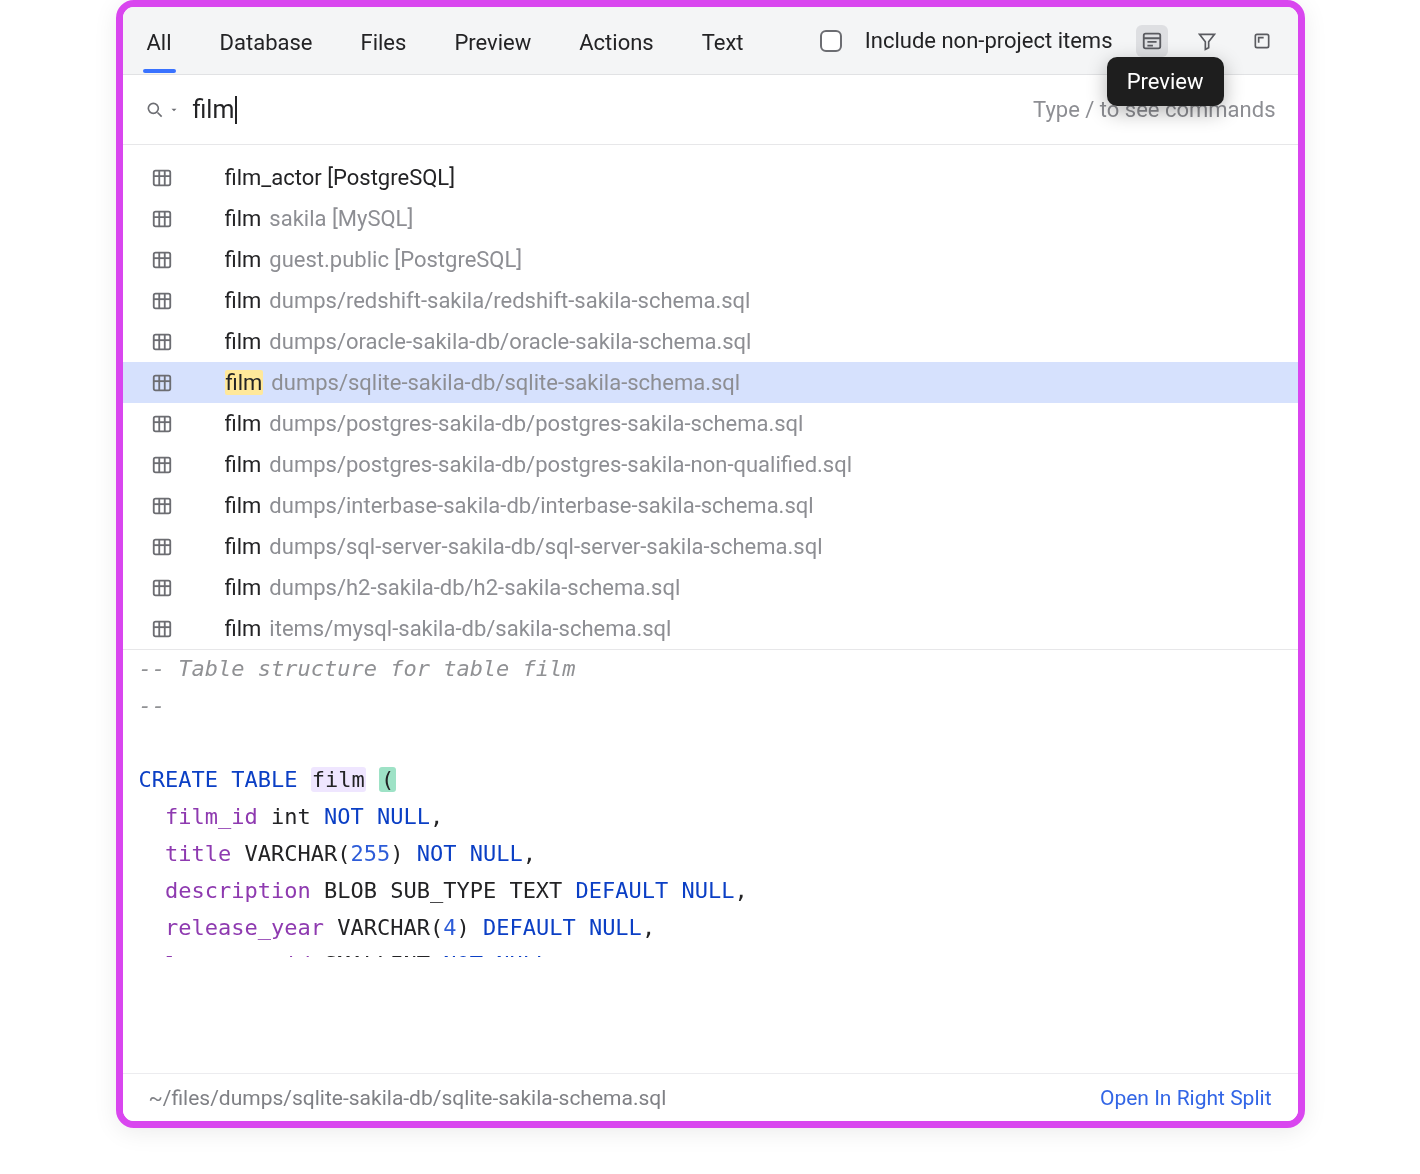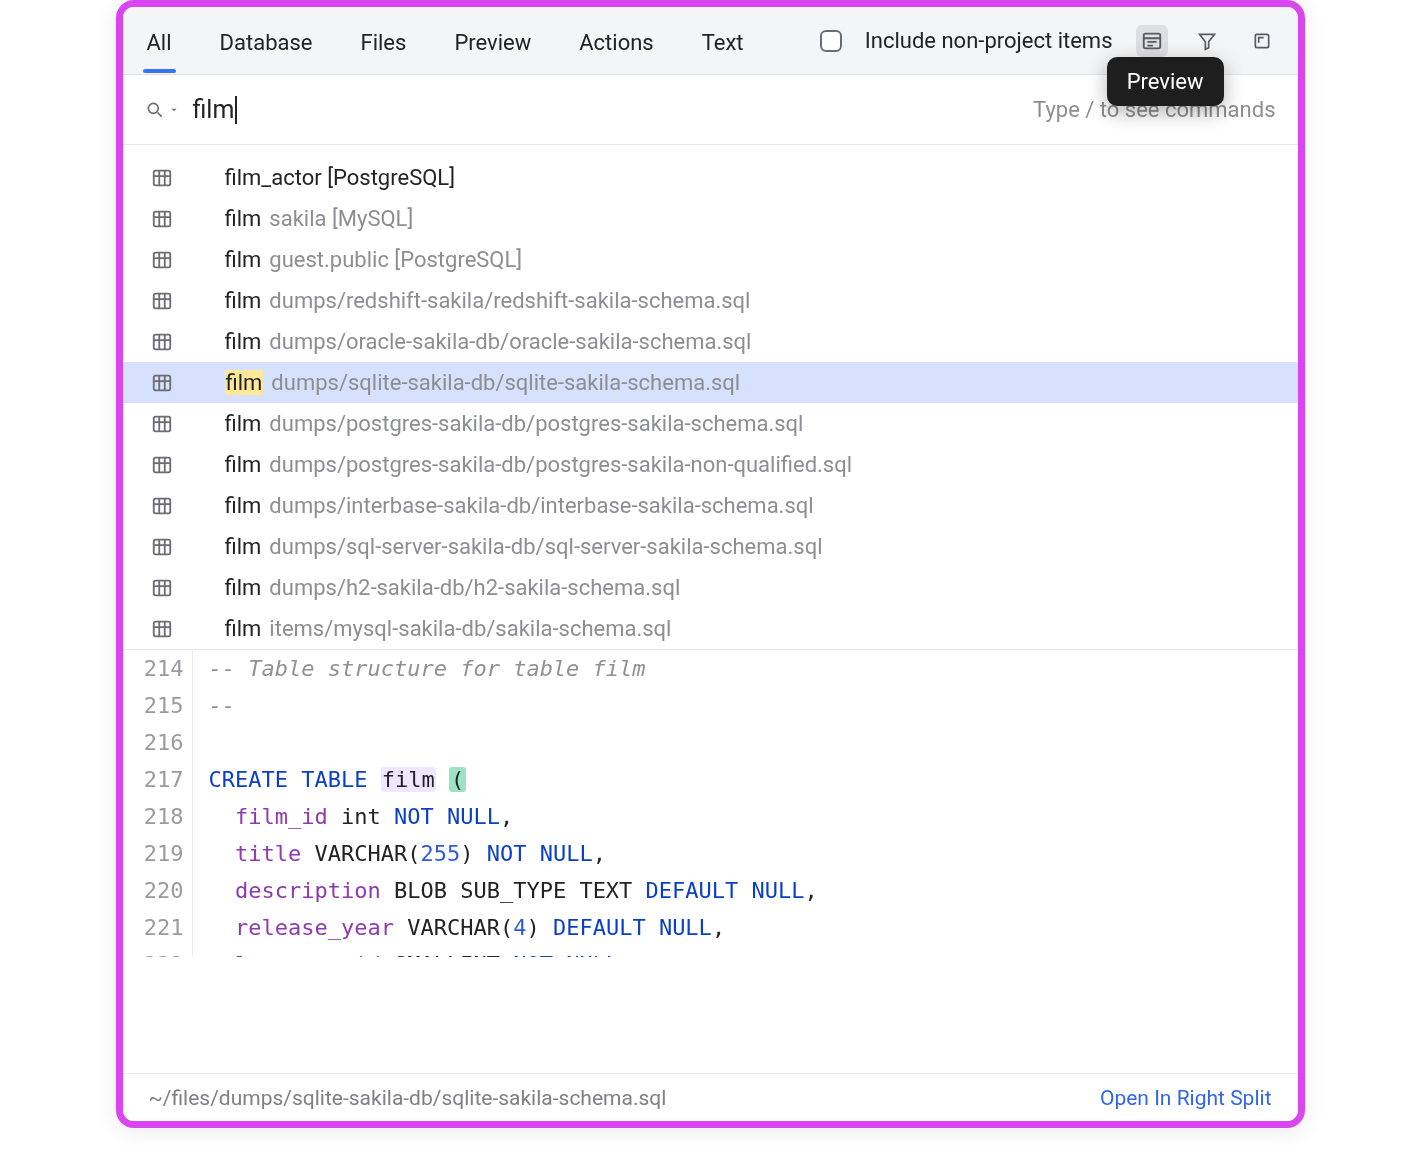--- a/index.html
+++ b/index.html
@@ -408,31 +408,20 @@
           </svg>
         </span>
         <span class="result-text">
           <span class="match">film</span>
           <span class="subtext">items/mysql-sakila-db/sakila-schema.sql</span>
         </span>
       </div>
     </div>
 
   <div class="editor">
-    <div class="gutter" id="gutter">
-        <div>214</div>
-        <div>215</div>
-        <div>216</div>
-        <div>217</div>
-        <div>218</div>
-        <div>219</div>
-        <div>220</div>
-        <div>221</div>
-        <div>222</div>
-      </div>
     <div class="code" id="code"><div><span class="c-comment">-- Table structure for table film</span></div><div><span class="c-comment">--</span></div><div>&nbsp;</div><div><span class="c-keyword">CREATE</span> <span class="c-keyword">TABLE</span> <span class="hl-ident">film</span> <span class="hl-paren">(</span></div><div>  <span class="c-ident">film_id</span> int <span class="c-keyword">NOT NULL</span>,</div><div>  <span class="c-ident">title</span> VARCHAR(<span class="c-num">255</span>) <span class="c-keyword">NOT NULL</span>,</div><div>  <span class="c-ident">description</span> BLOB SUB_TYPE TEXT <span class="c-keyword">DEFAULT NULL</span>,</div><div>  <span class="c-ident">release_year</span> VARCHAR(<span class="c-num">4</span>) <span class="c-keyword">DEFAULT NULL</span>,</div><div>  <span class="c-ident">language_id</span> SMALLINT <span class="c-keyword">NOT NULL</span></div></div>
   </div>
 
   <div class="footer">
     <span class="footer-path">~/files/dumps/sqlite-sakila-db/sqlite-sakila-schema.sql</span>
     <span class="footer-link">Open In Right Split</span>
   </div>
 
 </div>
 

